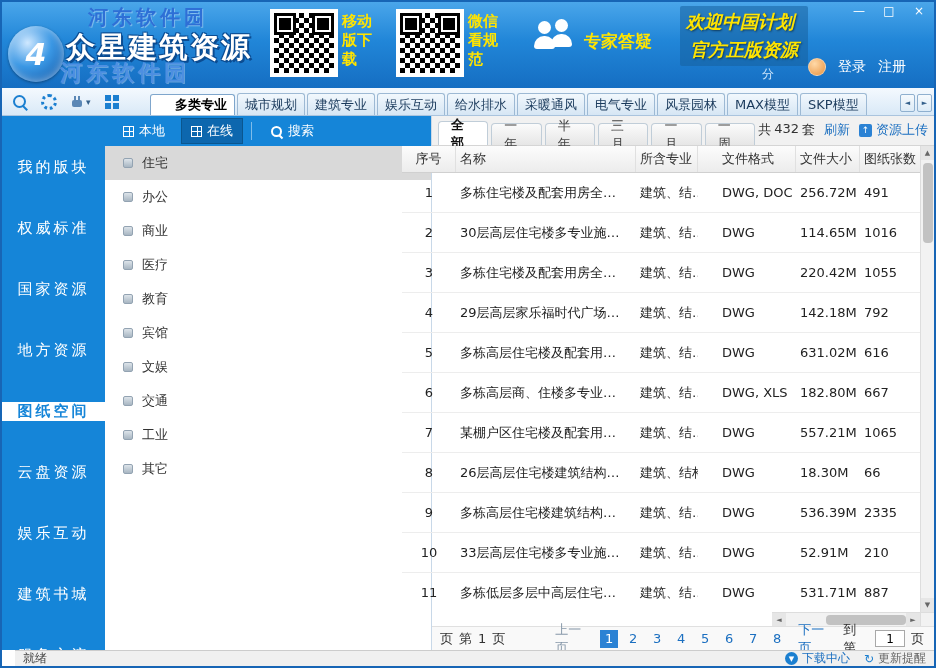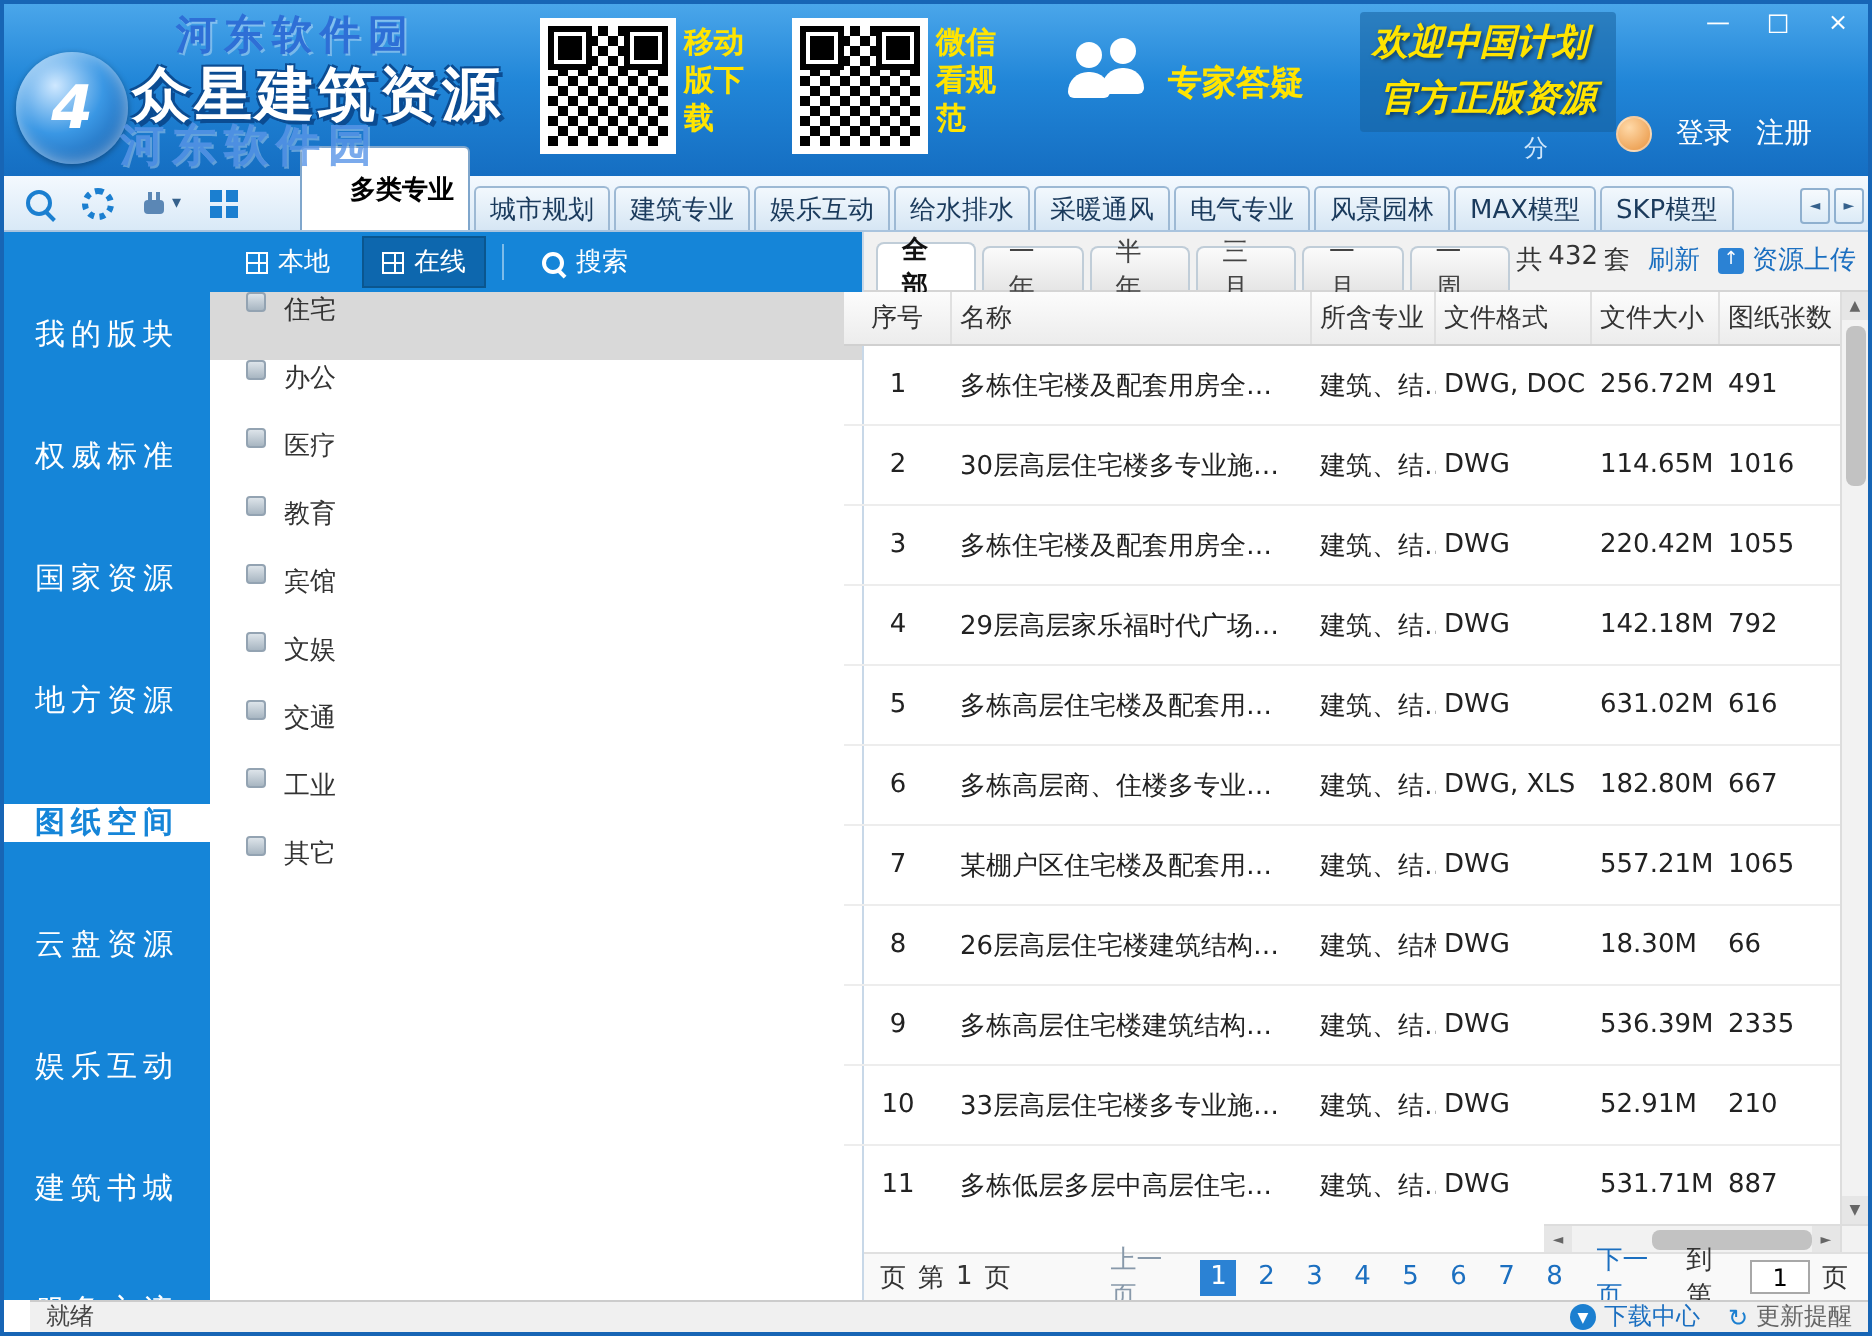--- a/index.html
+++ b/index.html
@@ -47,21 +47,21 @@
   .plug-group { display:flex; align-items:center; gap:2px; cursor:pointer; }
   .icon-plug { position:relative; width:14px; height:16px; }
   .icon-plug::before { content:""; position:absolute; left:2px; top:6px; width:10px; height:7px; background:#5b87b5; border-radius:2px; }
   .icon-plug::after { content:""; position:absolute; left:4px; top:2px; width:2px; height:4px; background:#5b87b5; box-shadow:4px 0 #5b87b5; }
   .plug-caret { font-size:9px; color:#35618c; }
   .icon-grid { width:16px; height:16px; position:relative; cursor:pointer; }
   .icon-grid::before { content:""; position:absolute; left:1px; top:1px; width:6px; height:6px; background:#1b7fd0; box-shadow:8px 0 #1b7fd0, 0 8px #1b7fd0, 8px 8px #1b7fd0; }
   .tab-strip { display:flex; align-items:flex-end; }
   .tab { height:22px; padding:0 7px; display:flex; align-items:center; font-size:13px; color:#1a3a5c; cursor:pointer;
      border:1px solid #9db9d4; border-bottom:none; border-radius:3px 3px 0 0; background:linear-gradient(#f2f8fd,#d6e6f4); margin-right:2px; white-space:nowrap; }
-  .tab.active { background:#fff; font-weight:bold; height:42px; border-color:#7fa6cc; color:#000;padding-left:24px; }
+  .tab.active { background:#fff; font-weight:bold; height:21px; border-color:#7fa6cc; color:#000;padding-left:24px; }
   .tab-arrows { margin-left:auto; display:flex; gap:2px; margin-right:2px; margin-bottom:3px; }
   .tab-arrow { width:15px; height:18px; border:1px solid #8fb0cf; background:linear-gradient(#f6fafd,#dcebf7); display:flex; align-items:center; justify-content:center; font-size:7px; color:#35618c; border-radius:2px; cursor:pointer; }
 
   
   .main { flex:1; display:flex; min-height:0; }
 
   .sidebar { width:103px; flex:0 0 103px; background:#1585d8; display:flex; flex-direction:column; }
   .sb-item { flex:1; display:flex; align-items:center; justify-content:center; color:#fff; font-size:15px; letter-spacing:3px; cursor:pointer;margin-top:42px; }
   .sb-item.active { background:#fff; color:#1585d8; font-weight:bold; }
 
@@ -70,21 +70,21 @@
   .cat-btn { display:flex; align-items:center; gap:5px; color:#fff; font-size:13px; padding:3px 9px; cursor:pointer; border:1px solid transparent; }
   .cat-btn.active { background:#0d67ae; border-color:#0a568f; }
   .icon-win { width:11px; height:11px; border:1px solid #fff; position:relative; }
   .icon-win::before { content:""; position:absolute; left:50%; top:0; width:1px; height:100%; background:#fff; }
   .icon-win::after { content:""; position:absolute; top:50%; left:0; height:1px; width:100%; background:#fff; }
   .icon-search-sm { width:13px; height:13px; position:relative; }
   .icon-search-sm::before { content:""; position:absolute; left:1px; top:1px; width:7px; height:7px; border:2px solid #fff; border-radius:50%; }
   .icon-search-sm::after { content:""; position:absolute; left:9px; top:9px; width:5px; height:2px; background:#fff; transform:rotate(45deg); transform-origin:left center; }
   .cat-sep { width:1px; height:18px; background:rgba(255,255,255,.45); margin:0 2px; }
   .cat-list { flex:1; background:#fff; overflow:hidden; }
-  .cat-item { height:34px; display:flex; align-items:flex-start; padding-left:18px; gap:9px; font-size:13px; color:#333; cursor:pointer; }
+  .cat-item { height:34px; display:flex; align-items:center; padding-left:18px; gap:9px; font-size:13px; color:#333; cursor:pointer; }
   .cat-item.active { background:#d9d9d9; }
   .cat-bullet { width:10px; height:10px; border-radius:2px; background:linear-gradient(#dde4ea,#a8b6c2); border:1px solid #93a3b2; }
 
   .content { flex:1; min-width:0; display:flex; flex-direction:column; background:#fff;align-items:flex-end; }
   .filter-row { height:30px; flex:0 0 30px; background:#f1f1f1; border-bottom:1px solid #d5d5d5; display:flex; align-items:flex-end; padding:0 6px; }
   .ftab { height:22px; padding:0 12px; display:flex; align-items:center; font-size:13px; color:#444; cursor:pointer;
      border:1px solid #c0cdd8; border-bottom:none; border-radius:4px 4px 0 0; background:linear-gradient(#fbfbfb,#e6e6e6); margin-right:3px; }
   .ftab.active { background:#fff; font-weight:bold; color:#111; height:24px; }
   .filter-right { margin-left:auto; display:flex; align-items:center; gap:9px; font-size:13px; padding-bottom:6px; white-space:nowrap; }
   .total-group { color:#333; display:flex; gap:3px; }
@@ -94,21 +94,21 @@
 
   .table-wrap { flex:1; display:flex; min-height:0; }
   .table { flex:1; min-width:0; display:flex; flex-direction:column; overflow:hidden; }
   .thead { height:27px; flex:0 0 27px; display:flex; align-items:center; background:linear-gradient(#fcfcfc,#ececec); border-bottom:1px solid #d0d0d0; font-size:13px; color:#333; }
   .th { padding:0 4px; height:100%; display:flex; align-items:center; border-right:1px solid #e0e0e0; overflow:hidden; white-space:nowrap; }
   .trow { height:40px; flex:0 0 40px; display:flex; align-items:center; border-bottom:1px solid #ededed; font-size:13px; color:#222; cursor:pointer; }
   .td { padding:0 4px; overflow:hidden; white-space:nowrap; }
   .c-seq { width:54px; flex:0 0 54px; text-align:center; justify-content:center; }
   .c-name { width:180px; flex:0 0 180px; }
   .c-maj { width:62px; flex:0 0 62px; }
-  .c-fmt { width:78px; flex:0 0 78px; }
+  .c-fmt { width:78px; flex:0 0 78px;margin-left:20px; }
   .c-size { width:64px; flex:0 0 64px; }
   .c-count { flex:1; border-right:none; }
 
   .vscroll { width:14px; flex:0 0 14px; background:#f2f2f2; border-left:1px solid #ddd; display:flex; flex-direction:column; align-items:center; }
   .vs-btn { width:100%; height:14px; flex:0 0 14px; background:#e6e6e6; font-size:7px; color:#666; display:flex; align-items:center; justify-content:center; cursor:pointer; }
   .vs-btn.bottom { margin-top:auto; }
   .vs-thumb { width:10px; height:80px; background:#c2c2c2; border-radius:4px; margin-top:3px; cursor:grab; }
 
   .hscroll-row { height:14px; flex:0 0 14px; display:flex; border-top:1px solid #ddd; }
   .hscroll { flex:1; background:#f2f2f2; display:flex; align-items:center; }
@@ -229,20 +229,24 @@
         </div>
       </div>
       <div class="cat-list">
         <div class="cat-item active">
             <span class="cat-bullet"></span>
             <span>住宅</span>
           </div>
         <div class="cat-item">
             <span class="cat-bullet"></span>
             <span>办公</span>
+          </div>
+        <div class="cat-item">
+            <span class="cat-bullet"></span>
+            <span>商业</span>
           </div>
         <div class="cat-item">
             <span class="cat-bullet"></span>
             <span>医疗</span>
           </div>
         <div class="cat-item">
             <span class="cat-bullet"></span>
             <span>教育</span>
           </div>
         <div class="cat-item">

